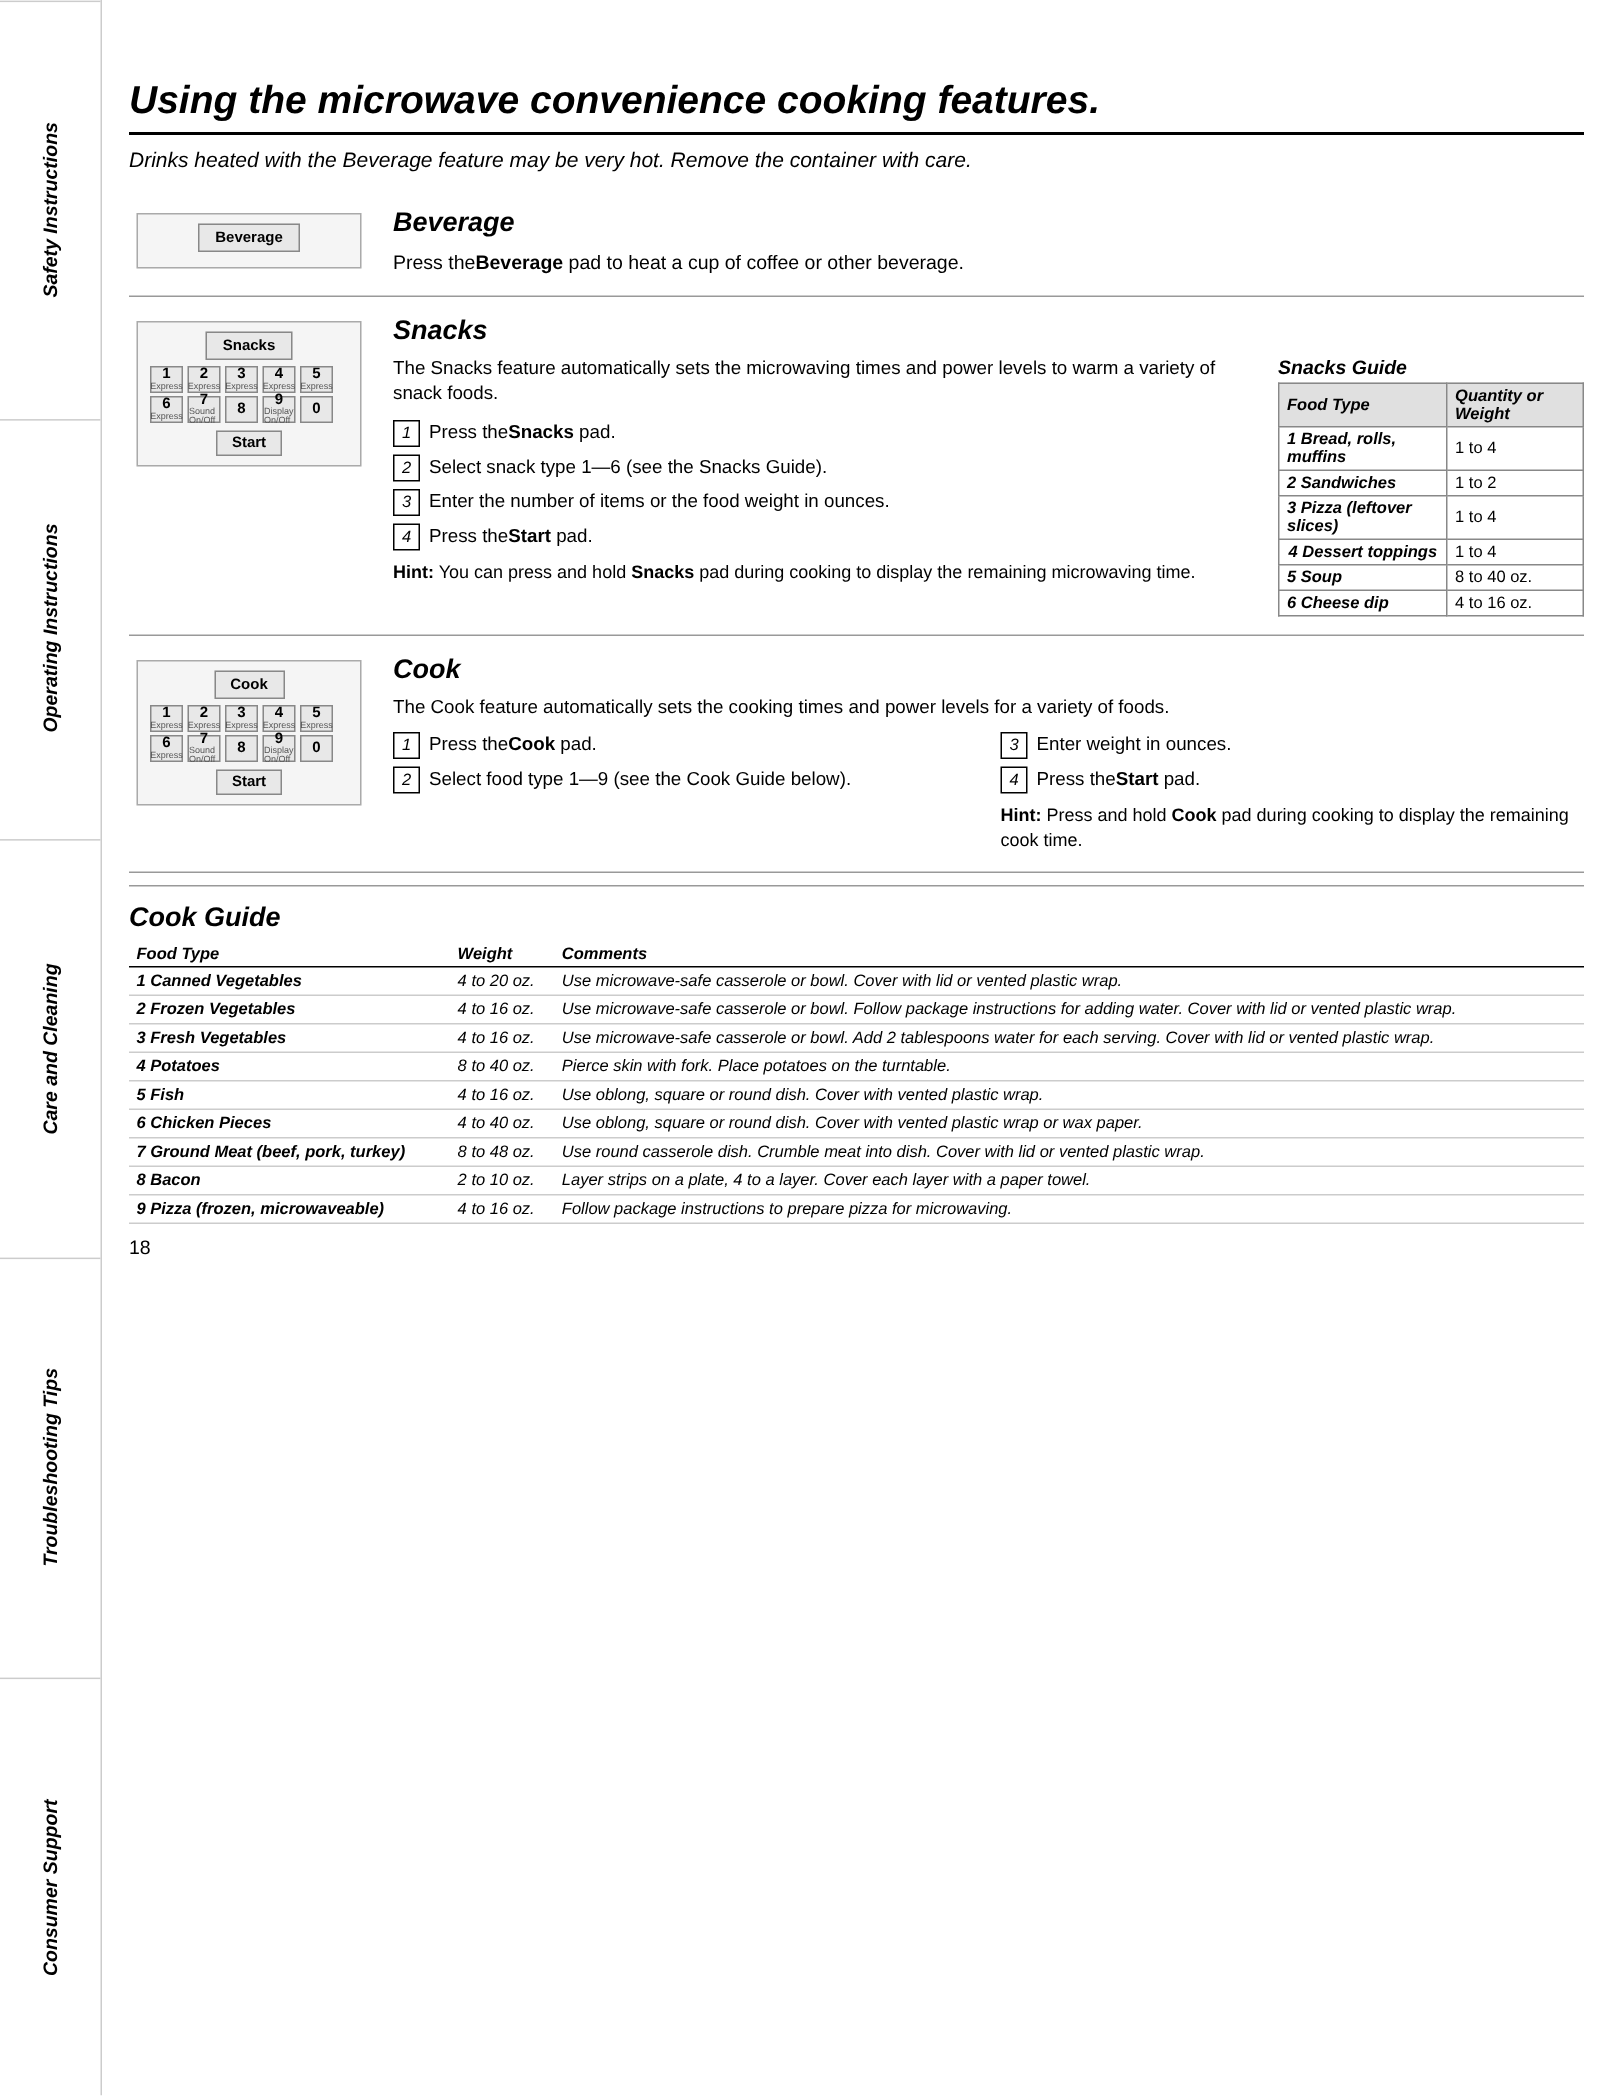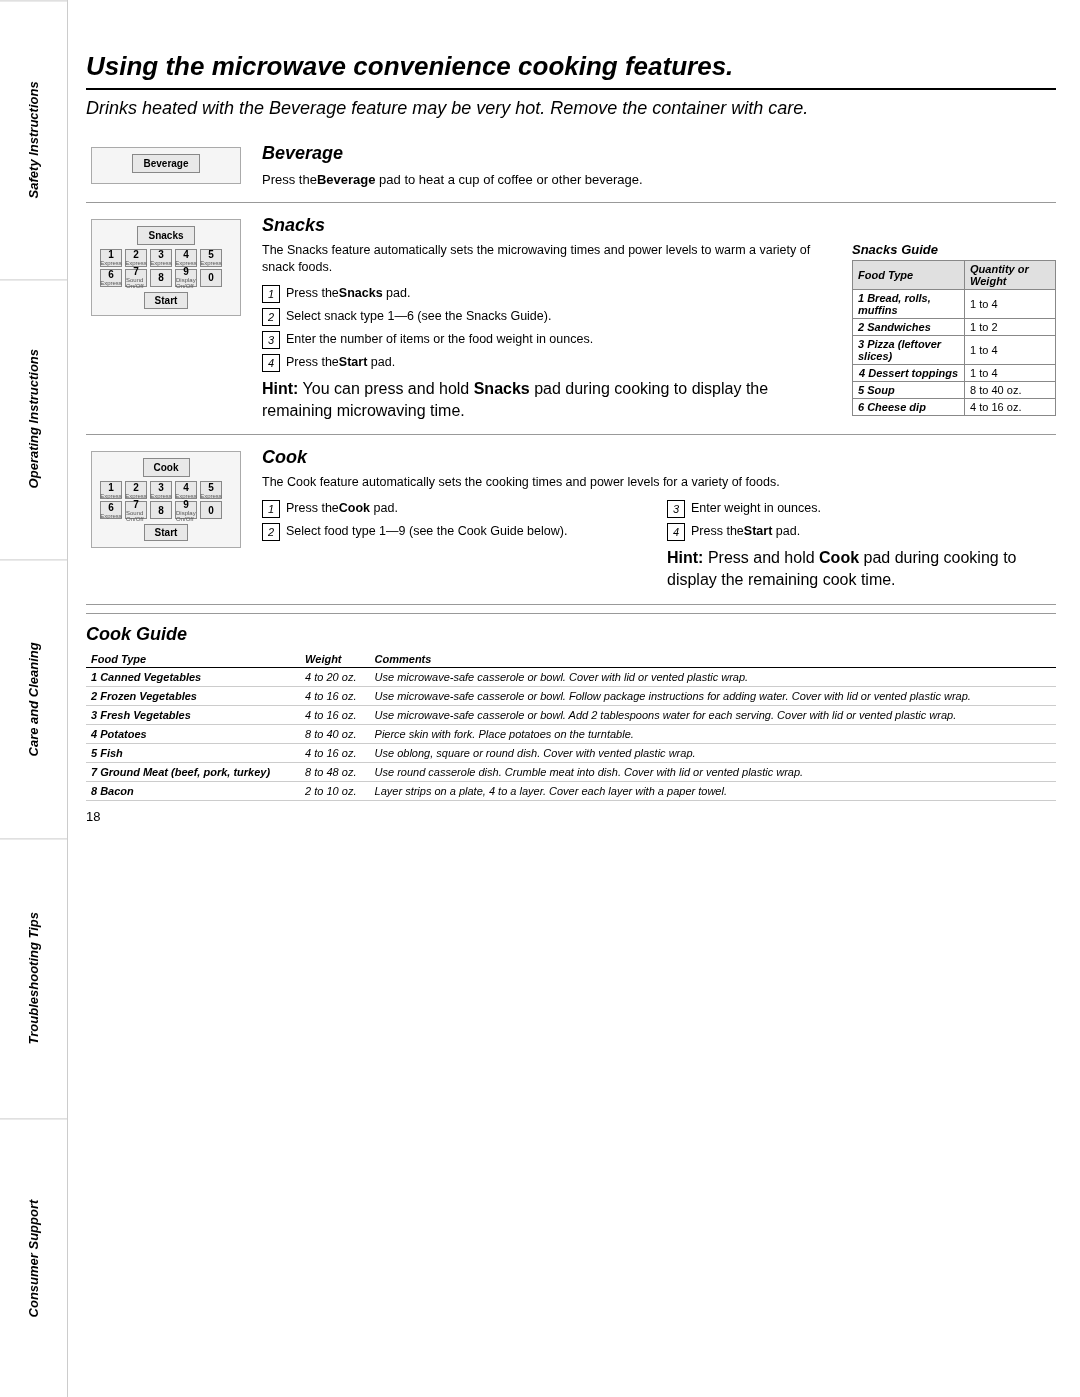--- a/index.html
+++ b/index.html
@@ -54,21 +54,21 @@
       font-size: 26px;
       font-style: italic;
       font-weight: bold;
       border-bottom: 2px solid #000;
       padding-bottom: 6px;
       margin-bottom: 8px;
     }
 
     .subtitle {
       font-style: italic;
-      font-size: 18px;
+      font-size: 14px;
       margin-bottom: 12px;
     }
 
     
     .section-row {
       display: flex;
       flex-direction: row;
       border-bottom: 1px solid #999;
       padding: 12px 0;
       gap: 16px;
@@ -167,21 +167,21 @@
       justify-content: center;
       font-size: 11px;
       font-style: italic;
     }
     .step-text {
       font-size: 12.5px;
       line-height: 1.4;
     }
 
     .hint-text {
-      font-size: 16px;
+      font-size: 12px;
       margin-top: 6px;
       line-height: 1.4;
     }
 
     
     .snacks-inner {
       display: flex;
       gap: 10px;
     }
     .snacks-left {
@@ -555,28 +555,38 @@
             <td class="food">4 Potatoes</td>
             <td class="weight">8 to 40 oz.</td>
             <td>Pierce skin with fork. Place potatoes on the turntable.</td>
           </tr>
           <tr>
             <td class="food">5 Fish</td>
             <td class="weight">4 to 16 oz.</td>
             <td>Use oblong, square or round dish. Cover with vented plastic wrap.</td>
           </tr>
           <tr>
+            <td class="food">6 Chicken Pieces</td>
+            <td class="weight">4 to 40 oz.</td>
+            <td>Use oblong, square or round dish. Cover with vented plastic wrap or wax paper.</td>
+          </tr>
+          <tr>
             <td class="food">7 Ground Meat (beef, pork, turkey)</td>
             <td class="weight">8 to 48 oz.</td>
             <td>Use round casserole dish. Crumble meat into dish. Cover with lid or vented plastic wrap.</td>
           </tr>
           <tr>
             <td class="food">8 Bacon</td>
             <td class="weight">2 to 10 oz.</td>
             <td>Layer strips on a plate, 4 to a layer. Cover each layer with a paper towel.</td>
           </tr>
+          <tr>
+            <td class="food">9 Pizza (frozen, microwaveable)</td>
+            <td class="weight">4 to 16 oz.</td>
+            <td>Follow package instructions to prepare pizza for microwaving.</td>
+          </tr>
         </tbody>
     </table>
   </div>
 
   <div class="page-num">18</div>
 
 </div>
 
 </body></html>

